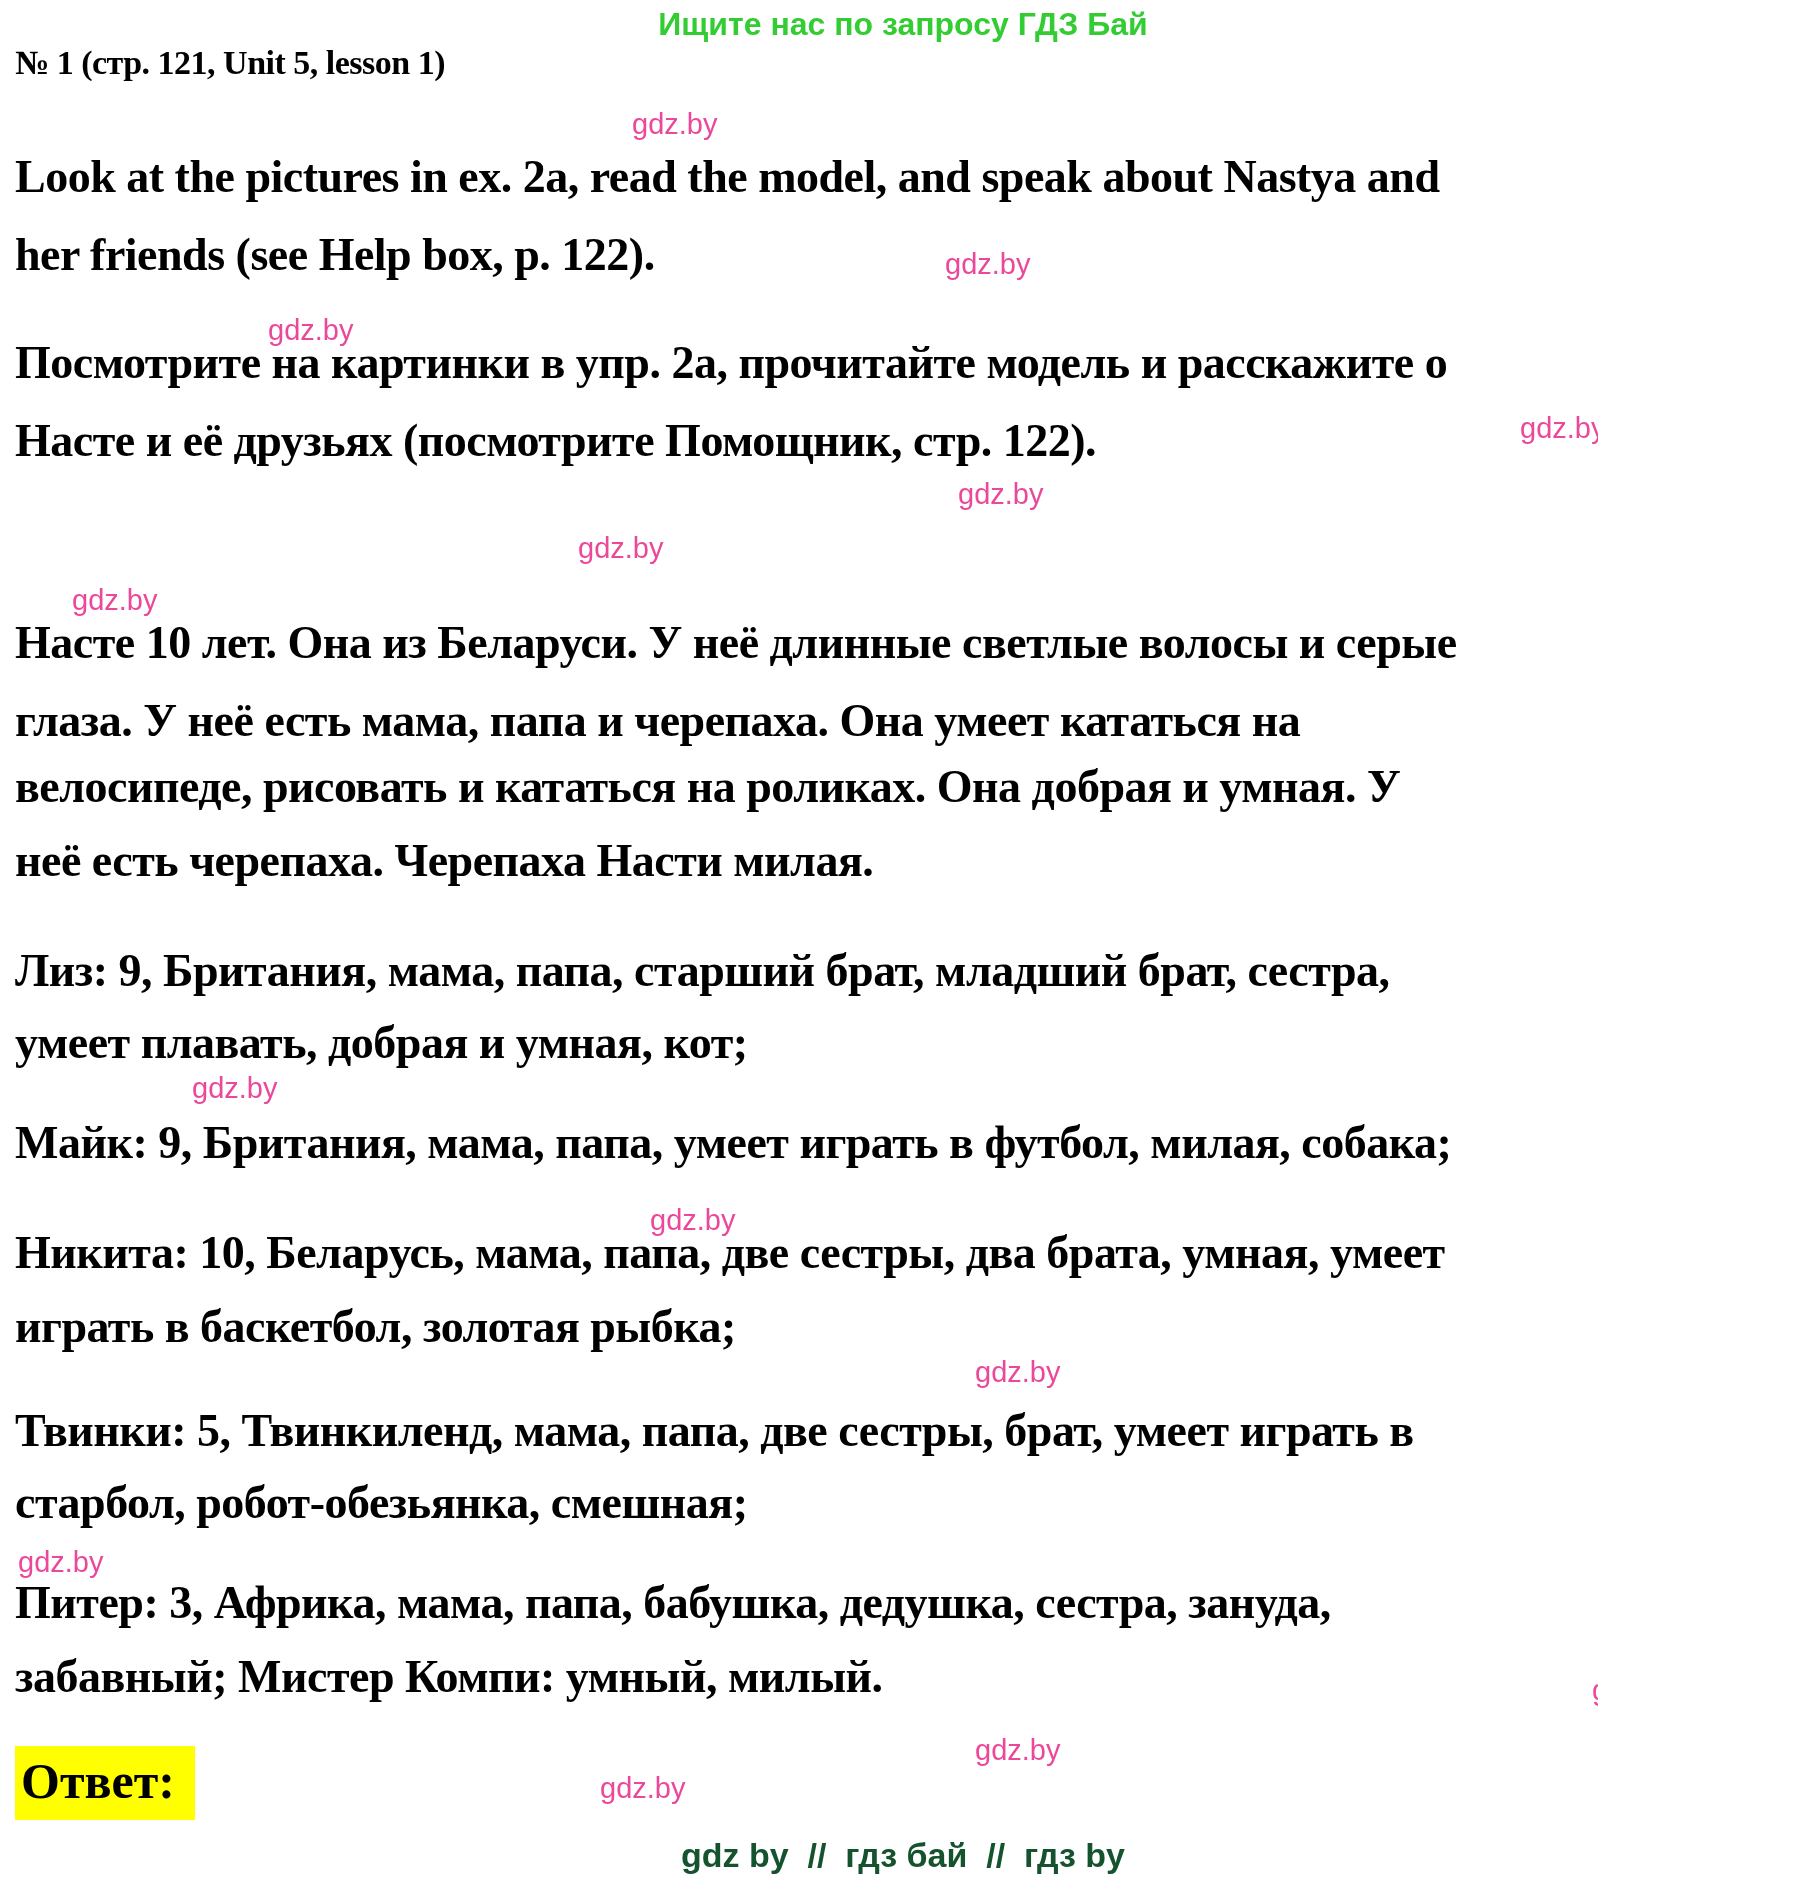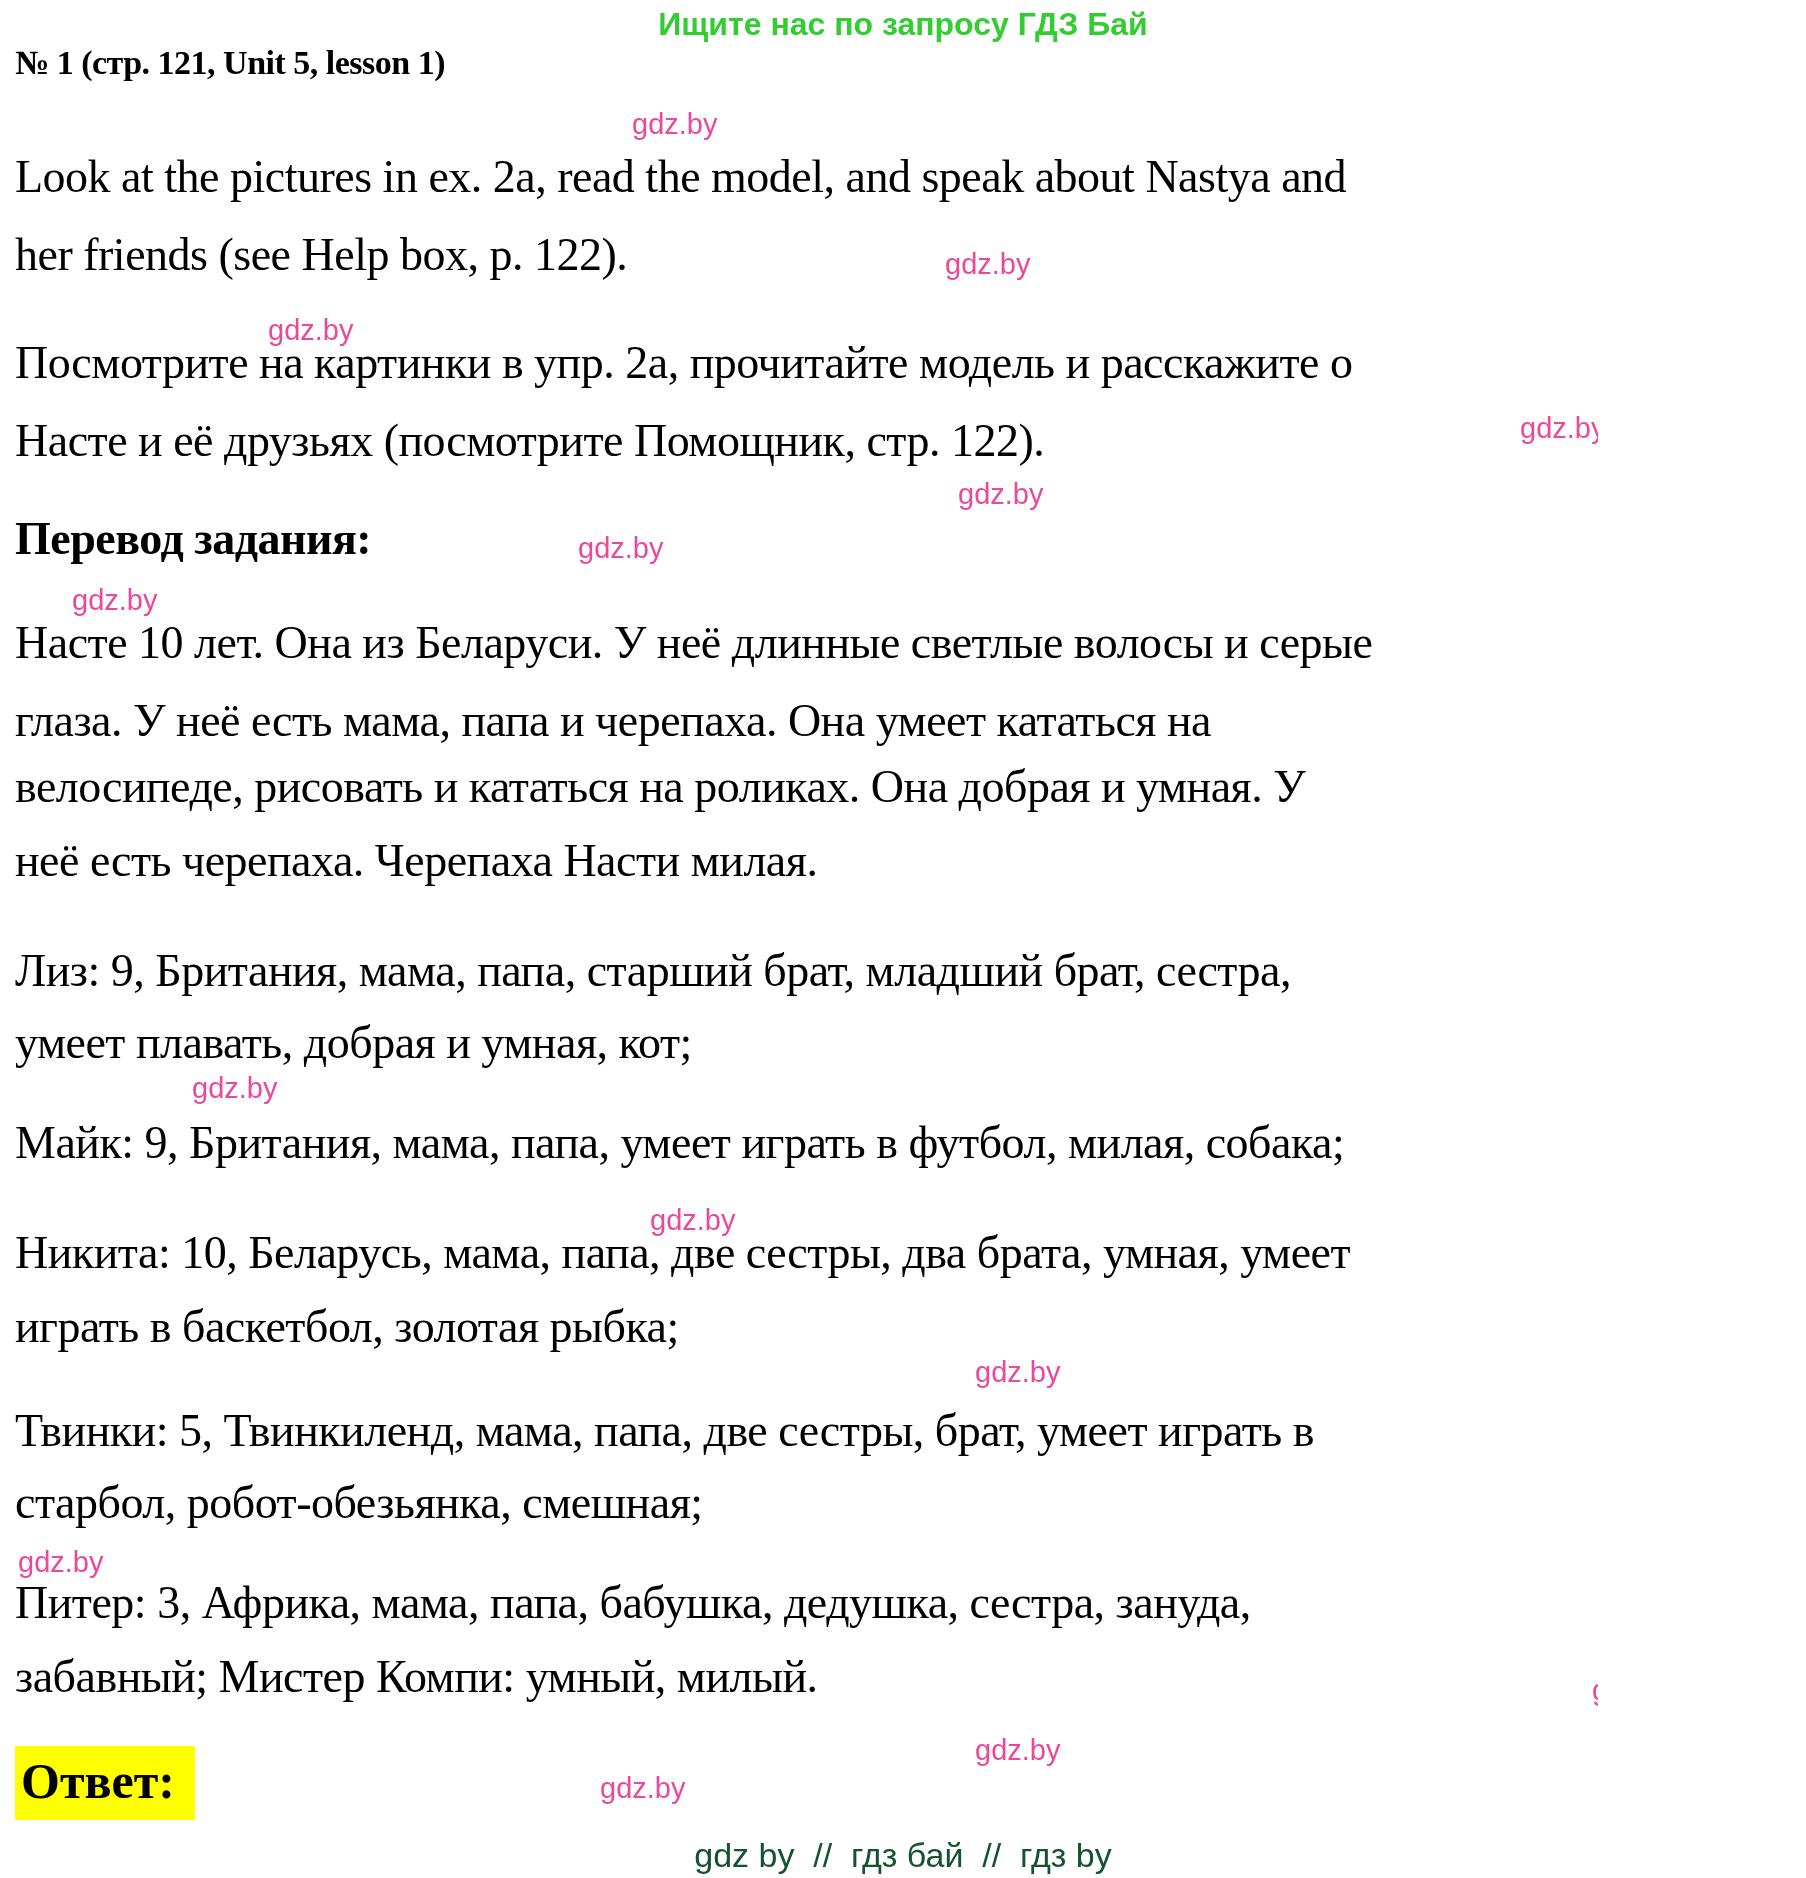--- a/index.html
+++ b/index.html
@@ -5,21 +5,21 @@
   html,body{margin:0;padding:0;background:#ffffff;}
   #page{
     position:relative;
     width:1598px;
     height:1878px;
     background:#ffffff;
     overflow:hidden;
     font-family:"Liberation Serif", serif;
     color:#000000;
   }
-  .abs{position:absolute;white-space:nowrap;}
+  .abs{position:absolute;white-space:nowrap;font-weight:bold;}
   .notice{
     left:0;top:6px;width:1806px;text-align:center;
     font-family:"Liberation Sans", sans-serif;
     font-size:32px;font-weight:700;color:#33cc33;white-space:pre;
   }
   .title{
     left:15px;top:44px;
     font-size:34px;font-weight:700;letter-spacing:-0.5px;
   }
   .body-line{
@@ -60,21 +60,20 @@
   <div class="abs body-line" style="top:230px">her friends (see Help box, p. 122).</div>
   <span class="wm" style="left:945px;top:248px">gdz.by</span>
 
   <span class="wm" style="left:268px;top:314px">gdz.by</span>
   <div class="abs body-line" style="top:338px">Посмотрите на картинки в упр. 2а, прочитайте модель и расскажите о</div>
   <div class="abs body-line" style="top:416px">Насте и её друзьях (посмотрите Помощник, стр. 122).</div>
   <span class="wm" style="left:1520px;top:412px">gdz.by</span>
 
   <span class="wm" style="left:958px;top:478px">gdz.by</span>
 
-  <div class="abs body-line heading" style="top:514px">Перевод задания:</div>
   <span class="wm" style="left:578px;top:532px">gdz.by</span>
   <span class="wm" style="left:72px;top:584px">gdz.by</span>
 
   <div class="abs body-line" style="top:618px">Насте 10 лет. Она из Беларуси. У неё длинные светлые волосы и серые</div>
   <div class="abs body-line" style="top:696px">глаза. У неё есть мама, папа и черепаха. Она умеет кататься на</div>
   <span class="wm" style="left:1668px;top:708px">gdz.by</span>
   <div class="abs body-line" style="top:762px">велосипеде, рисовать и кататься на роликах. Она добрая и умная. У</div>
   <div class="abs body-line" style="top:836px">неё есть черепаха. Черепаха Насти милая.</div>
 
   <span class="wm" style="left:1628px;top:908px">gdz.by</span>

